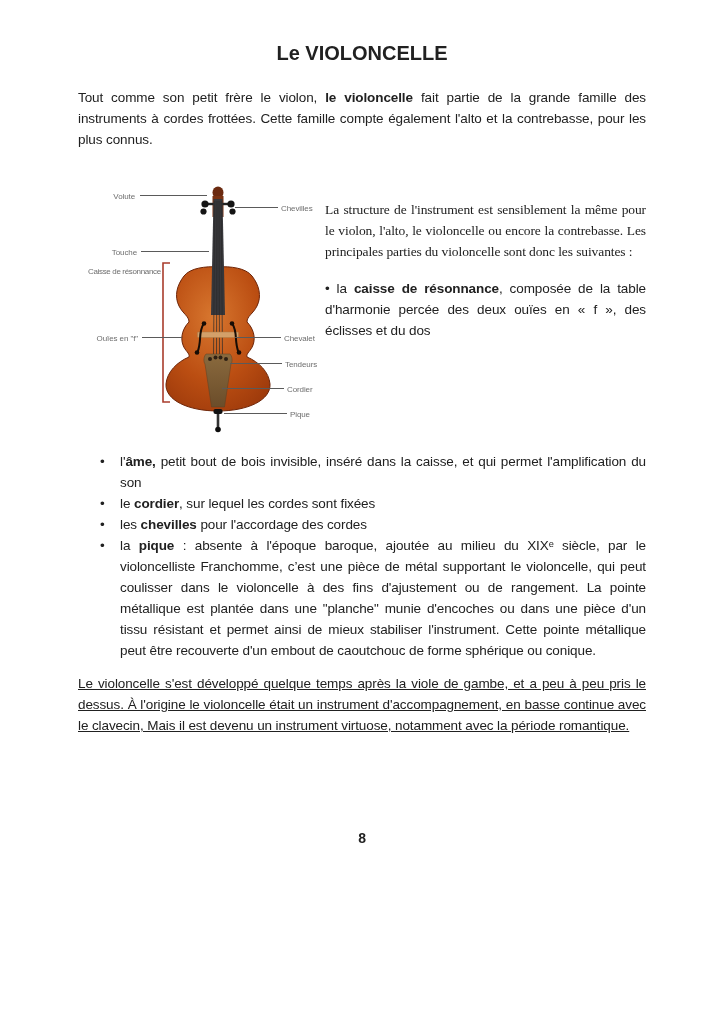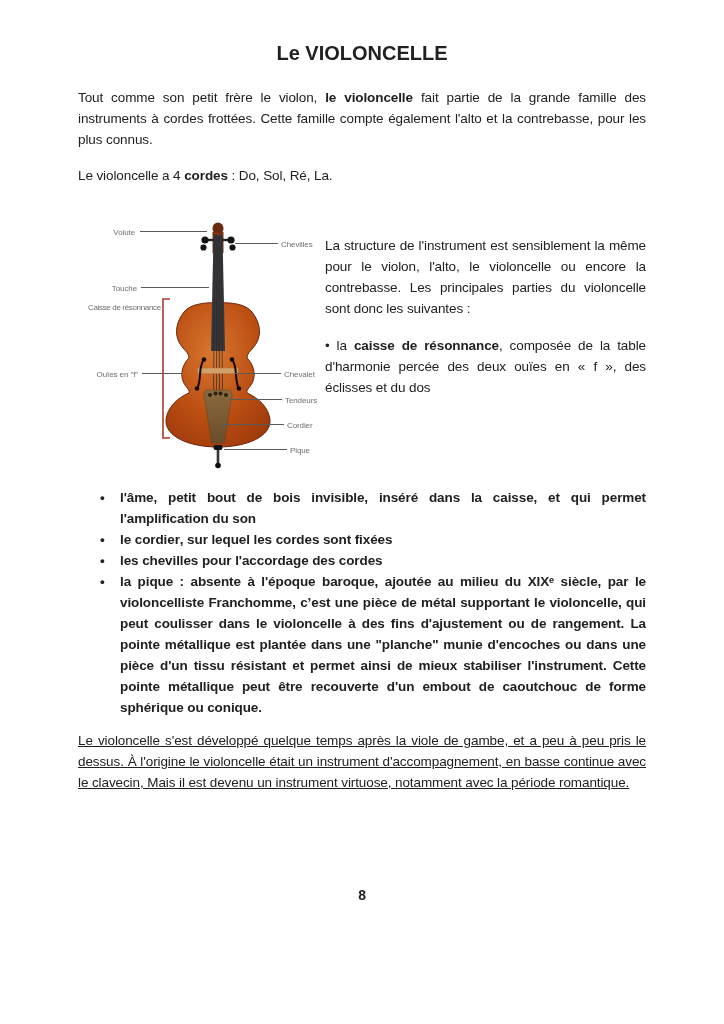--- a/index.html
+++ b/index.html
@@ -19,40 +19,39 @@
   h1.title {
     font-size: 20px; line-height: 27px; letter-spacing: 0;
     margin: 0 0 20px 0; text-align: center; font-weight: bold;
   }
   p { margin: 0 0 15px 0; text-align: justify; }
   .flow { overflow: hidden; }
   figure.diagram {
     float: left; width: 247px; height: 252px;
     margin: 20px 0 14px 0; padding: 0;
   }
-  p.structure { margin: 34px 0 16px 0; }
+  p.structure { margin: 34px 0 16px 0; font-family: Liberation Serif, serif; }
   p.wrapb { margin: 0 0 0 42px; }
-  ul.blist { margin: 0; padding: 0; list-style: none; font-weight: bold; }
+  ul.blist { margin: 0; padding: 0; list-style: none; }
   ul.blist li { margin-left: 42px; position: relative; text-align: justify; }
   ul.blist li::before { content: "\2022"; position: absolute; left: -20px; }
   p.closing { margin: 12px 0 0 0; text-decoration: underline; }
   .pagenum { margin-top: 92px; text-align: center; font-weight: bold; font-size: 14px; }
   svg .dlab { font-size: 8px; fill: #6e6e6e; font-family: "Liberation Sans", sans-serif; }
   svg .dline { stroke: #5a5a5a; stroke-width: 1; }
 </style>
 </head>
 <body>
 
 <div class="page">
 
   <h1 class="title">Le VIOLONCELLE</h1>
 
   <p><span>Tout comme son petit frère le violon, </span><b>le violoncelle</b><span> fait partie de la grande famille des instruments à cordes frottées. Cette famille compte également l'alto et la contrebasse, pour les plus connus.</span></p>
 
-  <p><span>Le violoncelle a 4 </span><b>cordes</b><span> : Do, Sol, Ré, La.</span></p>
 
   <div class="flow">
 
     <figure class="diagram">
       <svg width="247" height="252" viewBox="0 0 247 252">
         <defs>
           <radialGradient id="celloG" cx="45%" cy="35%" r="80%">
             <stop offset="0%" stop-color="#d8772f"></stop>
             <stop offset="55%" stop-color="#bb4e12"></stop>
             <stop offset="100%" stop-color="#98360a"></stop>

